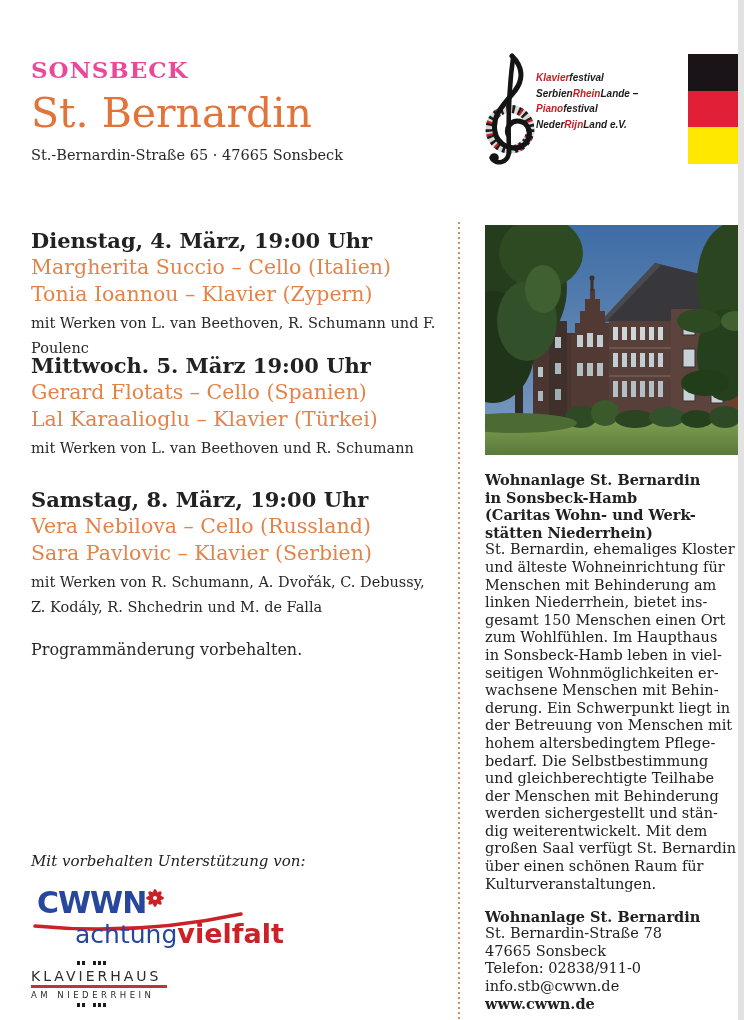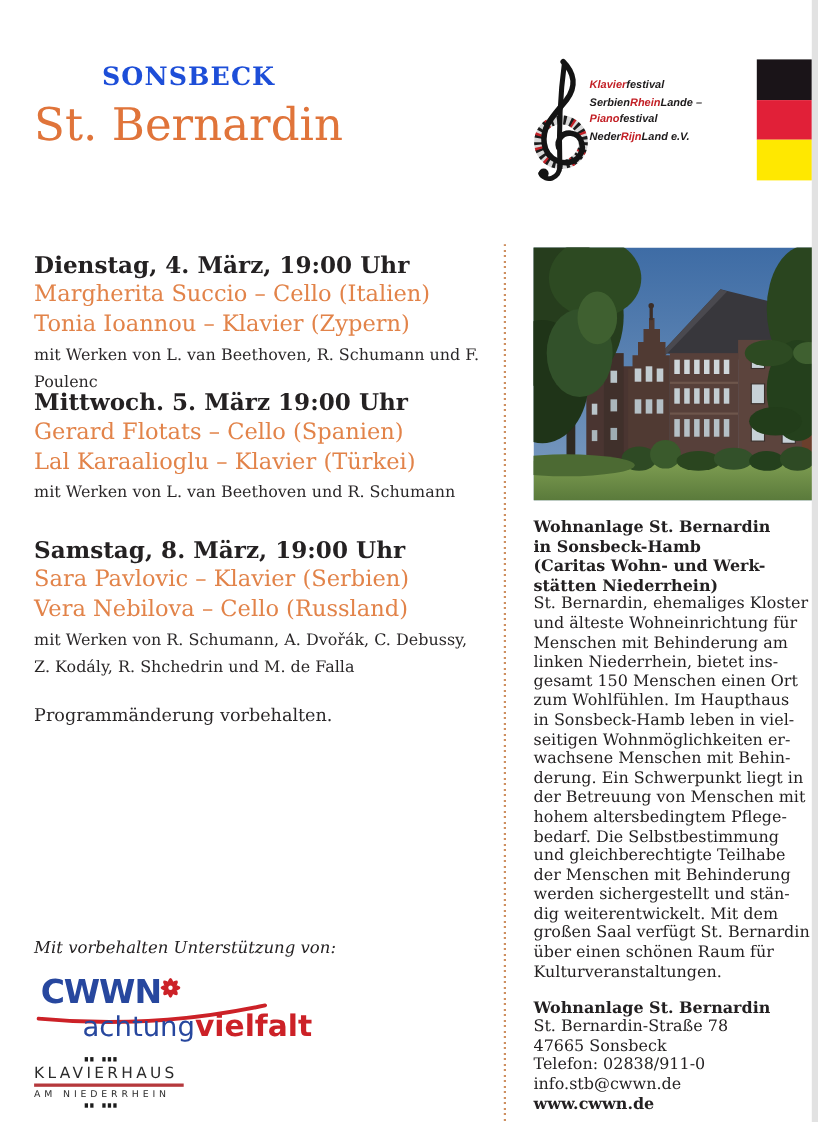--- a/index.html
+++ b/index.html
@@ -5,21 +5,21 @@
   html,body{margin:0;padding:0;}
   body{background:#ffffff;}
   .page{
     position:relative;width:744px;height:1020px;background:#ffffff;overflow:hidden;
     font-family:"DejaVu Serif", serif;color:#242122;
   }
   .right-edge{position:absolute;right:0;top:0;width:6px;height:1020px;background:#e2e2e2;}
 
   
   .hdr{position:absolute;left:31px;top:56px;}
-  .loc{font-size:23px;font-weight:bold;letter-spacing:1px;color:#1d4ed8;line-height:28px;text-align:center;}
+  .loc{font-size:23px;font-weight:bold;letter-spacing:1px;color:#ec4899;line-height:28px;}
   .title{font-size:41px;color:#e0743a;line-height:50px;margin-top:4px;}
   .addr{font-size:14.5px;color:#2a2728;margin-top:9px;}
 
   
   .logo{position:absolute;left:480px;top:50px;width:210px;height:125px;}
   .clef{position:absolute;left:0;top:2px;}
   .logo-text{
     position:absolute;left:56px;top:20px;
     font-family:Liberation Sans, sans-serif;font-style:italic;font-weight:bold;
     font-size:10px;line-height:15.5px;color:#1d1a1b;white-space:nowrap;
@@ -76,20 +76,21 @@
   .contact .bold{font-weight:bold;}
 </style>
 </head>
 <body>
 
 <div class="page">
 
   <div class="hdr">
     <div class="loc">SONSBECK</div>
     <div class="title">St. Bernardin</div>
+    <div class="addr">St.-Bernardin-Straße 65 · 47665 Sonsbeck</div>
   </div>
 
   <div class="logo">
     <svg class="clef" width="62" height="120" viewBox="0 0 60 118">
       <circle cx="29" cy="76" r="20" fill="none" stroke="#d8d8d8" stroke-width="8"></circle>
       <circle cx="29" cy="76" r="20" fill="none" stroke="#1c1c1c" stroke-width="8" stroke-dasharray="2.5 3.5"></circle>
       <circle cx="29" cy="76" r="20" fill="none" stroke="#c32026" stroke-width="8" stroke-dasharray="2 10" stroke-dashoffset="4"></circle>
       <path d="M31 4 C41 14 43 26 34 38 C21 54 12 62 14 77 C16 92 33 99 43 91 C52 83 48 69 38 68 C30 67 25 74 27 81" fill="none" stroke="#141414" stroke-width="5" stroke-linecap="round"></path>
       <path d="M32 6 C28 35 27 65 28 97" fill="none" stroke="#141414" stroke-width="4.5" stroke-linecap="round"></path>
       <path d="M28 97 C28 109 15 112 11 104" fill="none" stroke="#141414" stroke-width="4.5" stroke-linecap="round"></path>
@@ -120,22 +121,22 @@
 
   <div class="concert c2">
     <div class="c-day">Mittwoch. 5. März 19:00 Uhr</div>
     <div class="c-artist">Gerard Flotats – Cello (Spanien)</div>
     <div class="c-artist">Lal Karaalioglu – Klavier (Türkei)</div>
     <div class="c-works">mit Werken von L. van Beethoven und R. Schumann</div>
   </div>
 
   <div class="concert c3">
     <div class="c-day">Samstag, 8. März, 19:00 Uhr</div>
+    <div class="c-artist">Vera Nebilova – Cello (Russland)</div>
     <div class="c-artist">Sara Pavlovic – Klavier (Serbien)</div>
-    <div class="c-artist">Vera Nebilova – Cello (Russland)</div>
     <div class="c-works">mit Werken von R. Schumann, A. Dvořák, C. Debussy,
 Z. Kodály, R. Shchedrin und M. de Falla</div>
   </div>
 
   <div class="prog-note">Programmänderung vorbehalten.</div>
 
   <div class="support-label">Mit vorbehalten Unterstützung von:</div>
 
   <div class="cwwn">
     <div class="cwwn-name">CWWN</div>

